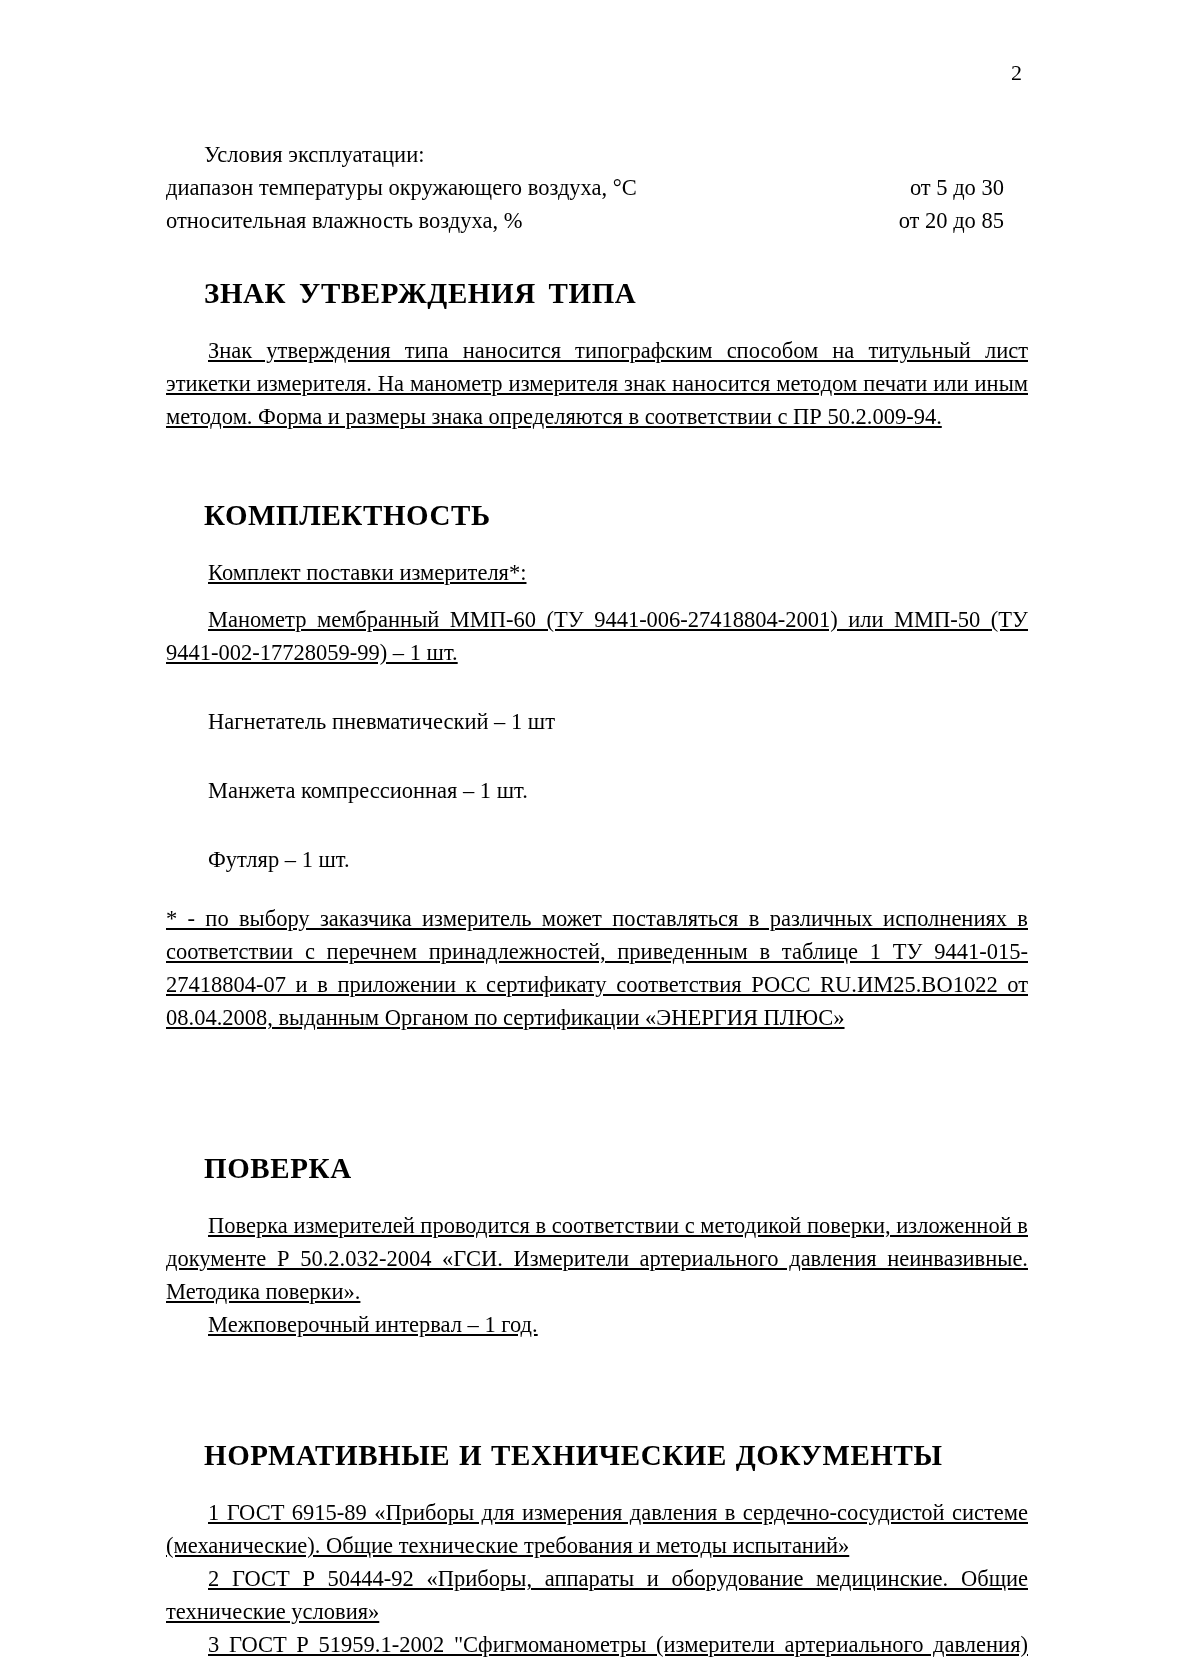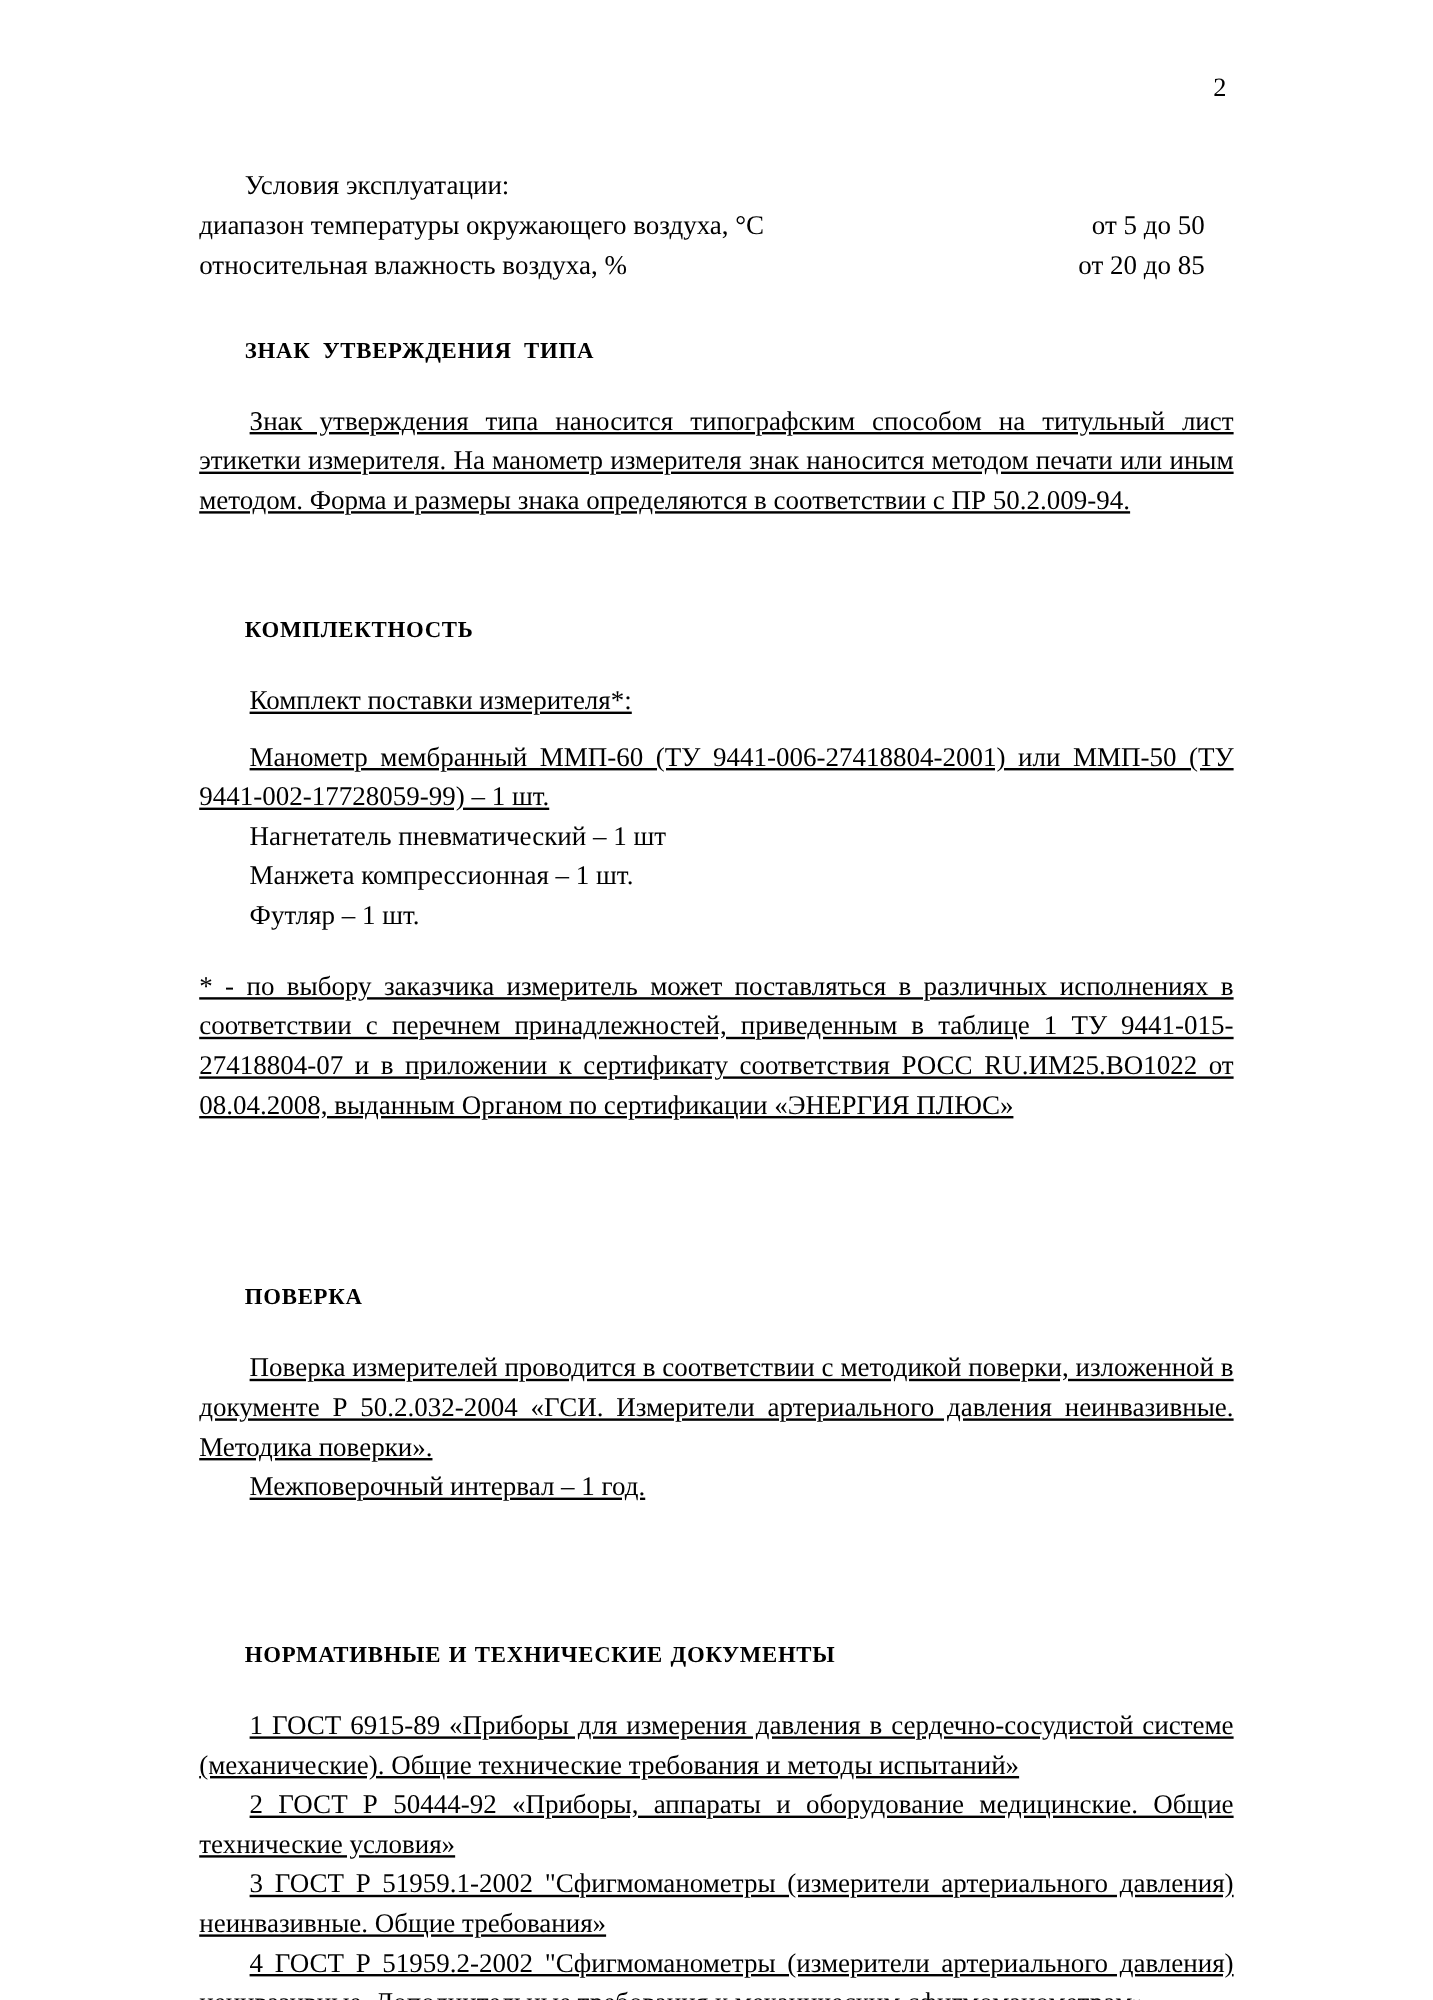--- a/index.html
+++ b/index.html
@@ -67,23 +67,23 @@
   }
   .kv-row .kv-spacer {
     flex: 1 1 auto;
   }
   .kv-row .kv-value {
     flex: 0 0 auto;
     padding-right: 24px;
     white-space: nowrap;
   }
   h2.section-title {
-    font-size: 19px;
+    font-size: 29px;
     font-weight: bold;
-    margin: 16px 0 26px 0;
+    margin: 5px 0 26px 0;
     padding-left: 38px;
     letter-spacing: 0.6px;
     word-spacing: 5px;
     line-height: 30px;
   }
   h2.section-title.tight {
     word-spacing: 1px;
   }
   p.body-par {
     font-size: 22.5px;
@@ -98,20 +98,21 @@
     text-indent: 0;
   }
   .section {
     margin-bottom: 48px;
   }
   .list-line {
     font-size: 22.5px;
     line-height: 33px;
     padding-left: 42px;
     white-space: nowrap;
+    margin-top: 36px;
   }
   .gap-sm { height: 14px; }
   .gap-md { height: 26px; }
   .gap-lg { height: 46px; }
   .gap-xl { height: 66px; }
 </style>
 </head>
 <body>
 
 <div class="page">
@@ -120,21 +121,21 @@
 
   <div class="content">
 
     <div class="page-number">2</div>
 
     <div class="kv-block">
       <p class="kv-lead">Условия эксплуатации:</p>
       <div class="kv-row">
         <span class="kv-label">диапазон температуры окружающего воздуха, °С</span>
         <span class="kv-spacer"></span>
-        <span class="kv-value">от 5 до 50</span>
+        <span class="kv-value">от 5 до 30</span>
       </div>
       <div class="kv-row">
         <span class="kv-label">относительная влажность воздуха, %</span>
         <span class="kv-spacer"></span>
         <span class="kv-value">от 20 до 85</span>
       </div>
     </div>
 
     <div class="section">
       <h2 class="section-title">ЗНАК УТВЕРЖДЕНИЯ ТИПА</h2>

